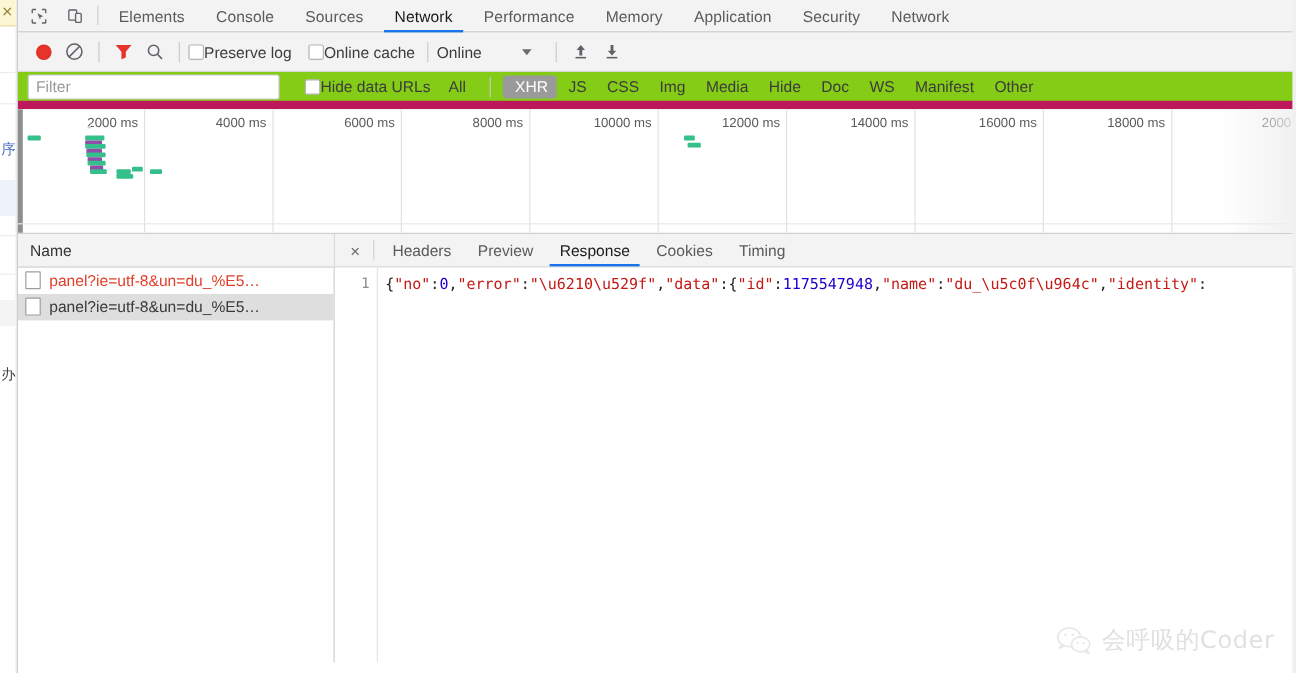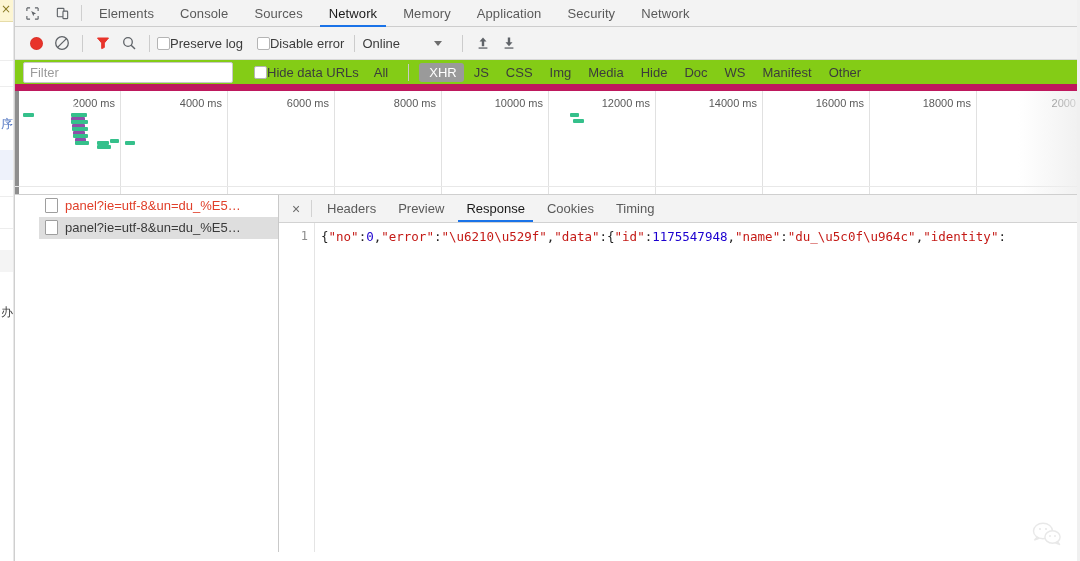--- a/index.html
+++ b/index.html
@@ -144,21 +144,21 @@
   .panes { display: flex; height: 357px; }
   .leftpane {
     width: 264px; border-right: 1px solid #c9c9c9; display: flex; flex-direction: column;
     background: #fff;
   }
   .lp-header {
     height: 28px; background: #f3f3f3; border-bottom: 1px solid #d2d2d2;
     display: flex; align-items: center; padding: 0 10px;
     font-size: 13px; color: #333;
   }
-  .rowlist { flex: 1; overflow: hidden; padding-left: 24px; }
+  .rowlist { flex: 1; overflow: hidden; }
   .row {
     height: 22px; display: flex; align-items: center; padding: 0 6px;
     font-size: 13px; cursor: pointer; border-bottom: 1px solid transparent;
   }
   .row.selected { background: #dedede; }
   .row-icon {
     width: 13px; height: 15px; border: 1px solid #9e9e9e; background: #fff;
     margin-right: 7px; flex: none; border-radius: 1px;
   }
   .row-name { white-space: nowrap; overflow: hidden; text-overflow: ellipsis; }
@@ -256,20 +256,23 @@
         <div class="tab">
             <span>Console</span>
           </div>
         <div class="tab">
             <span>Sources</span>
           </div>
         <div class="tab active">
             <span>Network</span>
           </div>
         <div class="tab">
+            <span>Performance</span>
+          </div>
+        <div class="tab">
             <span>Memory</span>
           </div>
         <div class="tab">
             <span>Application</span>
           </div>
         <div class="tab">
             <span>Security</span>
           </div>
         <div class="tab">
             <span>Network</span>
@@ -299,21 +302,21 @@
           <line x1="10.2" y1="10.2" x2="14" y2="14" stroke="#5f6368" stroke-width="1.4"></line>
         </svg>
       </div>
       <div class="vsep"></div>
       <span class="cbwrap">
         <span class="cb"></span>
         <span class="cblabel">Preserve log</span>
       </span>
       <span class="cbwrap">
         <span class="cb"></span>
-        <span class="cblabel">Disable error</span>
+        <span class="cblabel">Online cache</span>
       </span>
       <div class="vsep" style="margin-left:-4px"></div>
       <span class="selectlike">
         <span>Online</span>
         <span class="caret"></span>
       </span>
       <div class="vsep" style="margin-left:18px"></div>
       <div class="tool">
         <svg width="16" height="16" viewBox="0 0 16 16">
           <path d="M8 2.6l3.5 4H9.2v4.6H6.8V6.6H4.5z" fill="#5f6368"></path>
@@ -391,20 +394,23 @@
           <div class="bar green" style="left: 555px; top: 22px; width: 9px;"></div>
           <div class="bar green" style="left: 558px; top: 28px; width: 11px;"></div>
         </div>
       <div class="ov-baseline"></div>
       <div class="ov-fade"></div>
     </div>
 
     <div class="panes">
 
       <div class="leftpane">
+        <div class="lp-header">
+          <span>Name</span>
+        </div>
         <div class="rowlist">
           <div class="row">
             <span class="row-icon"></span>
             <span class="row-name error">panel?ie=utf-8&amp;un=du_%E5…</span>
           </div>
           <div class="row selected">
             <span class="row-icon"></span>
             <span class="row-name normal">panel?ie=utf-8&amp;un=du_%E5…</span>
           </div>
         </div>
@@ -445,17 +451,18 @@
       <svg width="30" height="26" viewBox="0 0 30 26">
         <ellipse cx="11" cy="10" rx="9.5" ry="7.8" fill="none" stroke="#b5b5b5" stroke-width="1.4"></ellipse>
         <path d="M5 16.2l-2.6 3 4.2-1.6z" fill="none" stroke="#b5b5b5" stroke-width="1.4"></path>
         <circle cx="8" cy="8" r="1.1" fill="#b5b5b5"></circle>
         <circle cx="14" cy="8" r="1.1" fill="#b5b5b5"></circle>
         <ellipse cx="20.5" cy="16" rx="7.6" ry="6.2" fill="#fff" stroke="#b5b5b5" stroke-width="1.4"></ellipse>
         <path d="M25.6 21l2.3 2.6-3.6-1.3z" fill="none" stroke="#b5b5b5" stroke-width="1.4"></path>
         <circle cx="18" cy="15" r="0.95" fill="#b5b5b5"></circle>
         <circle cx="23" cy="15" r="0.95" fill="#b5b5b5"></circle>
       </svg>
+      <span class="wm-text">会呼吸的Coder</span>
     </div>
 
     <div class="scroll-edge"></div>
   </div>
 </div>
 
 </body></html>

